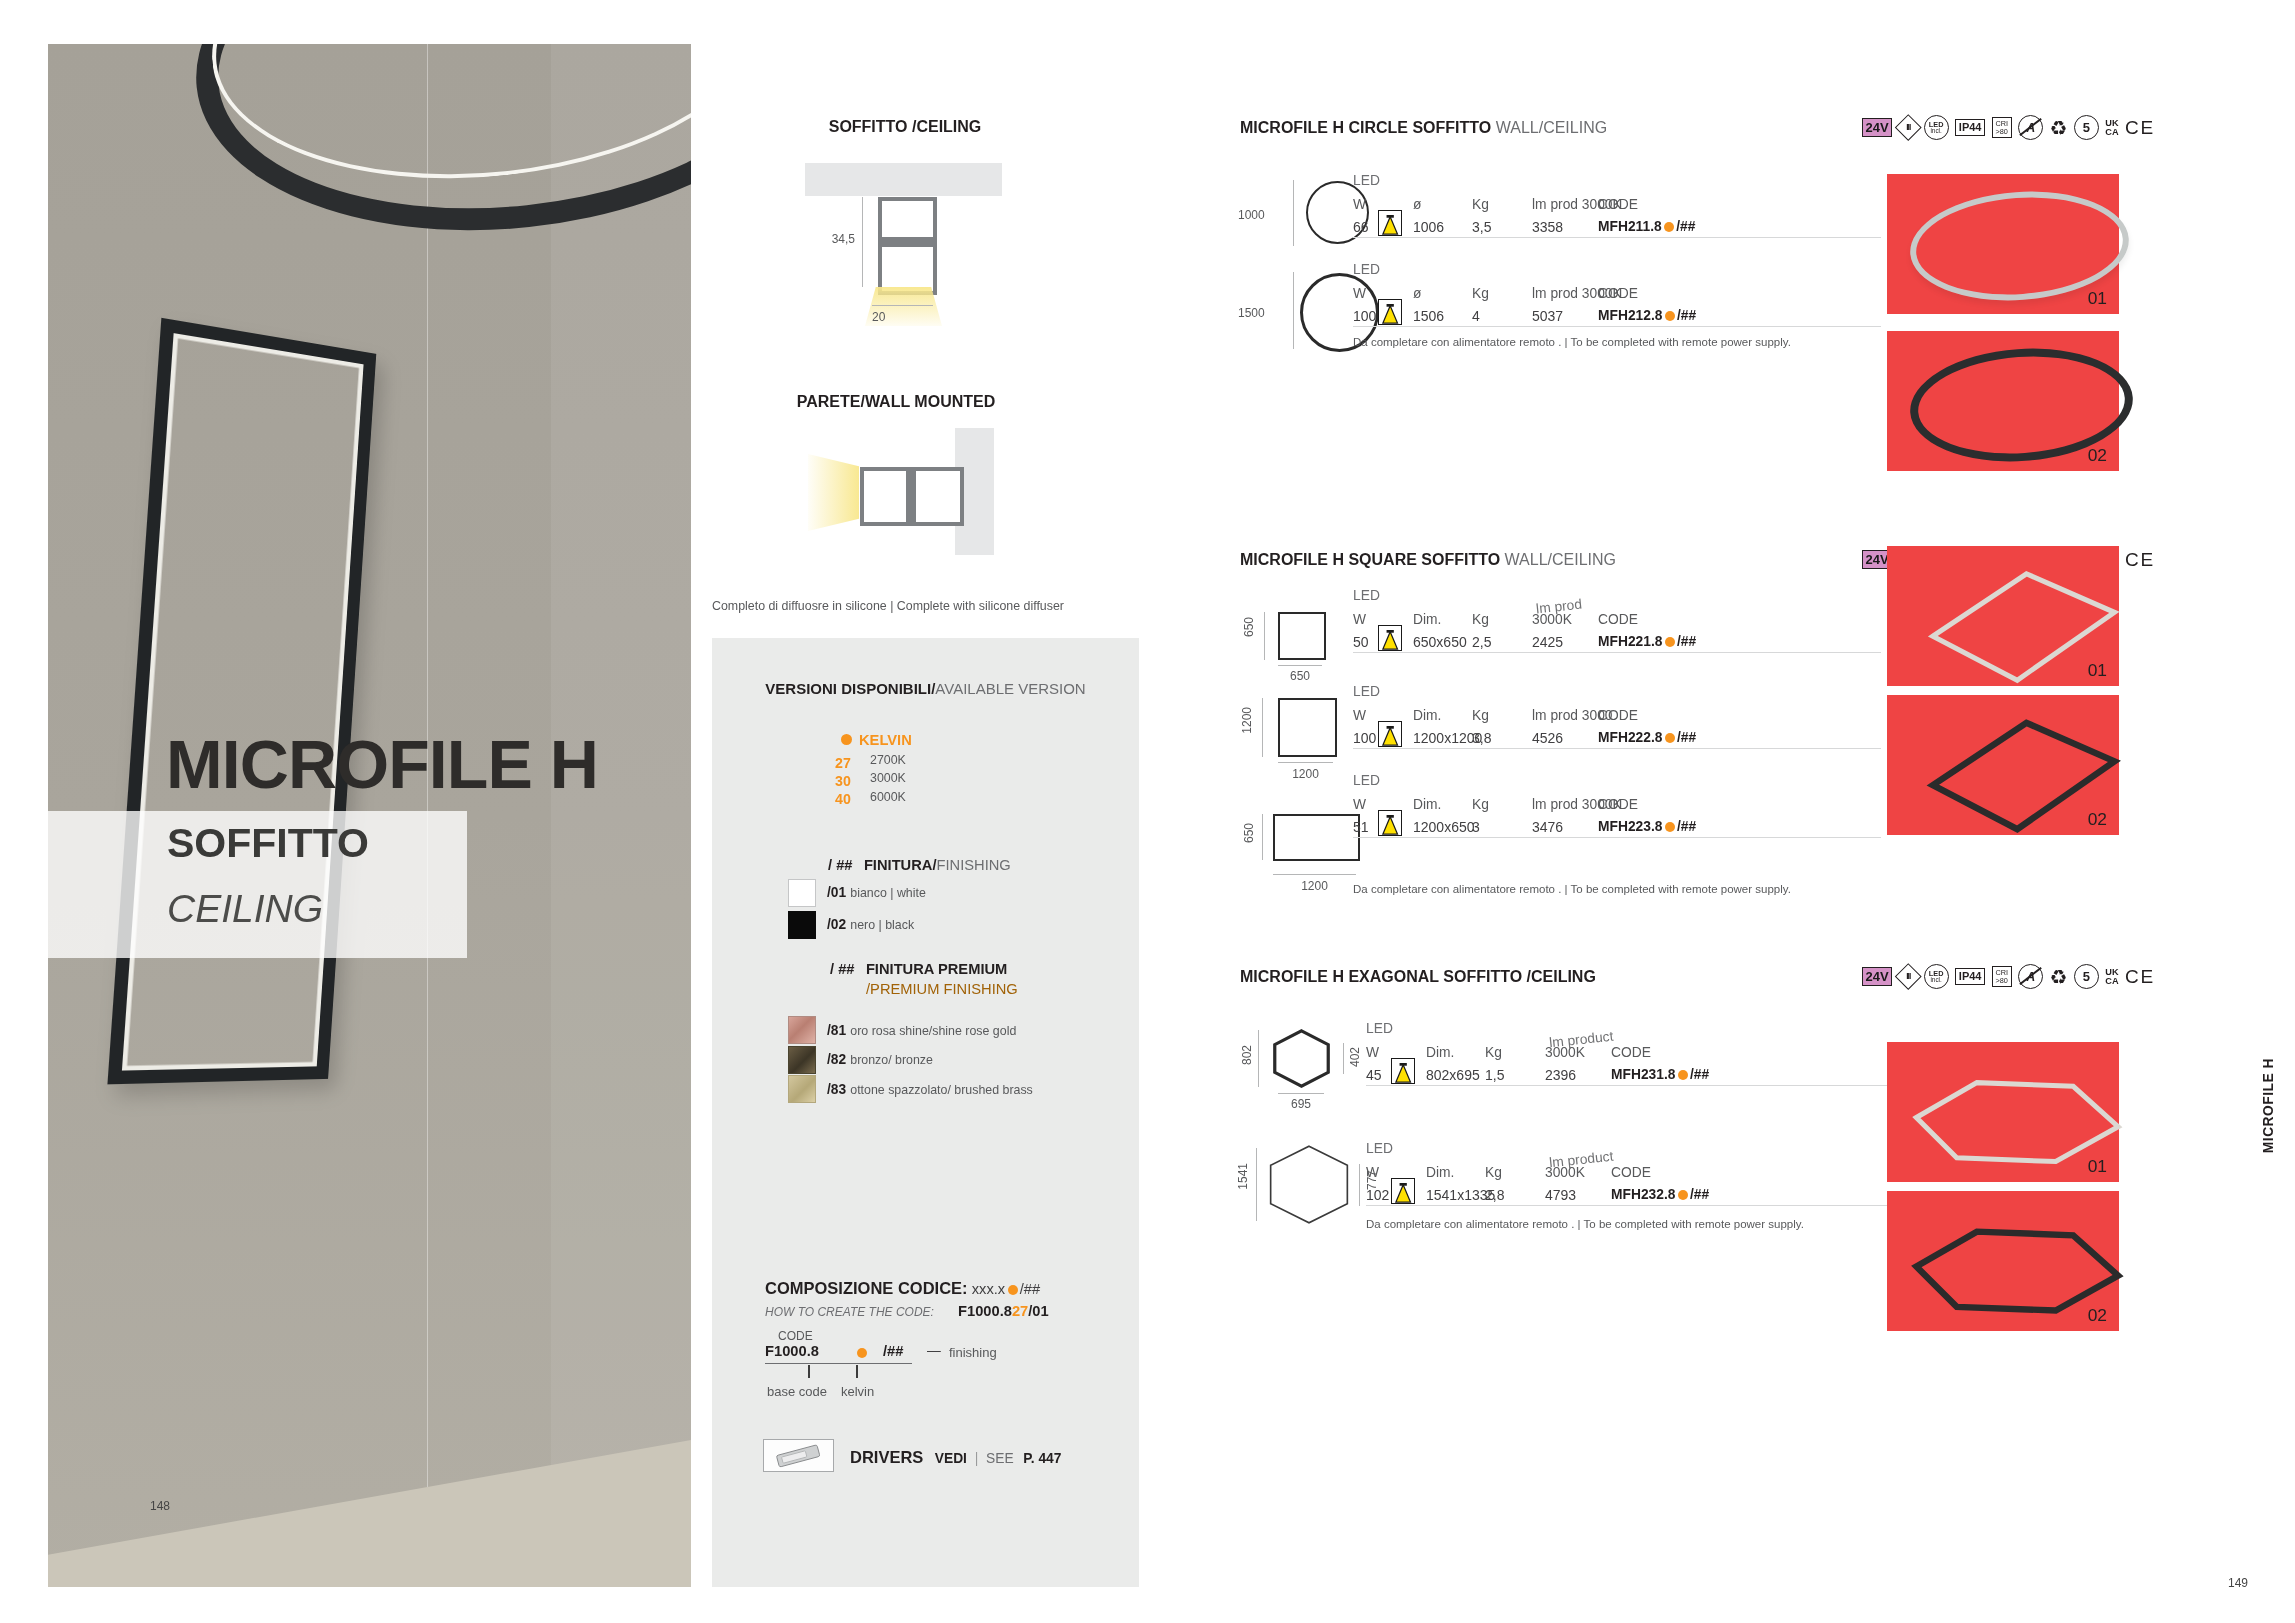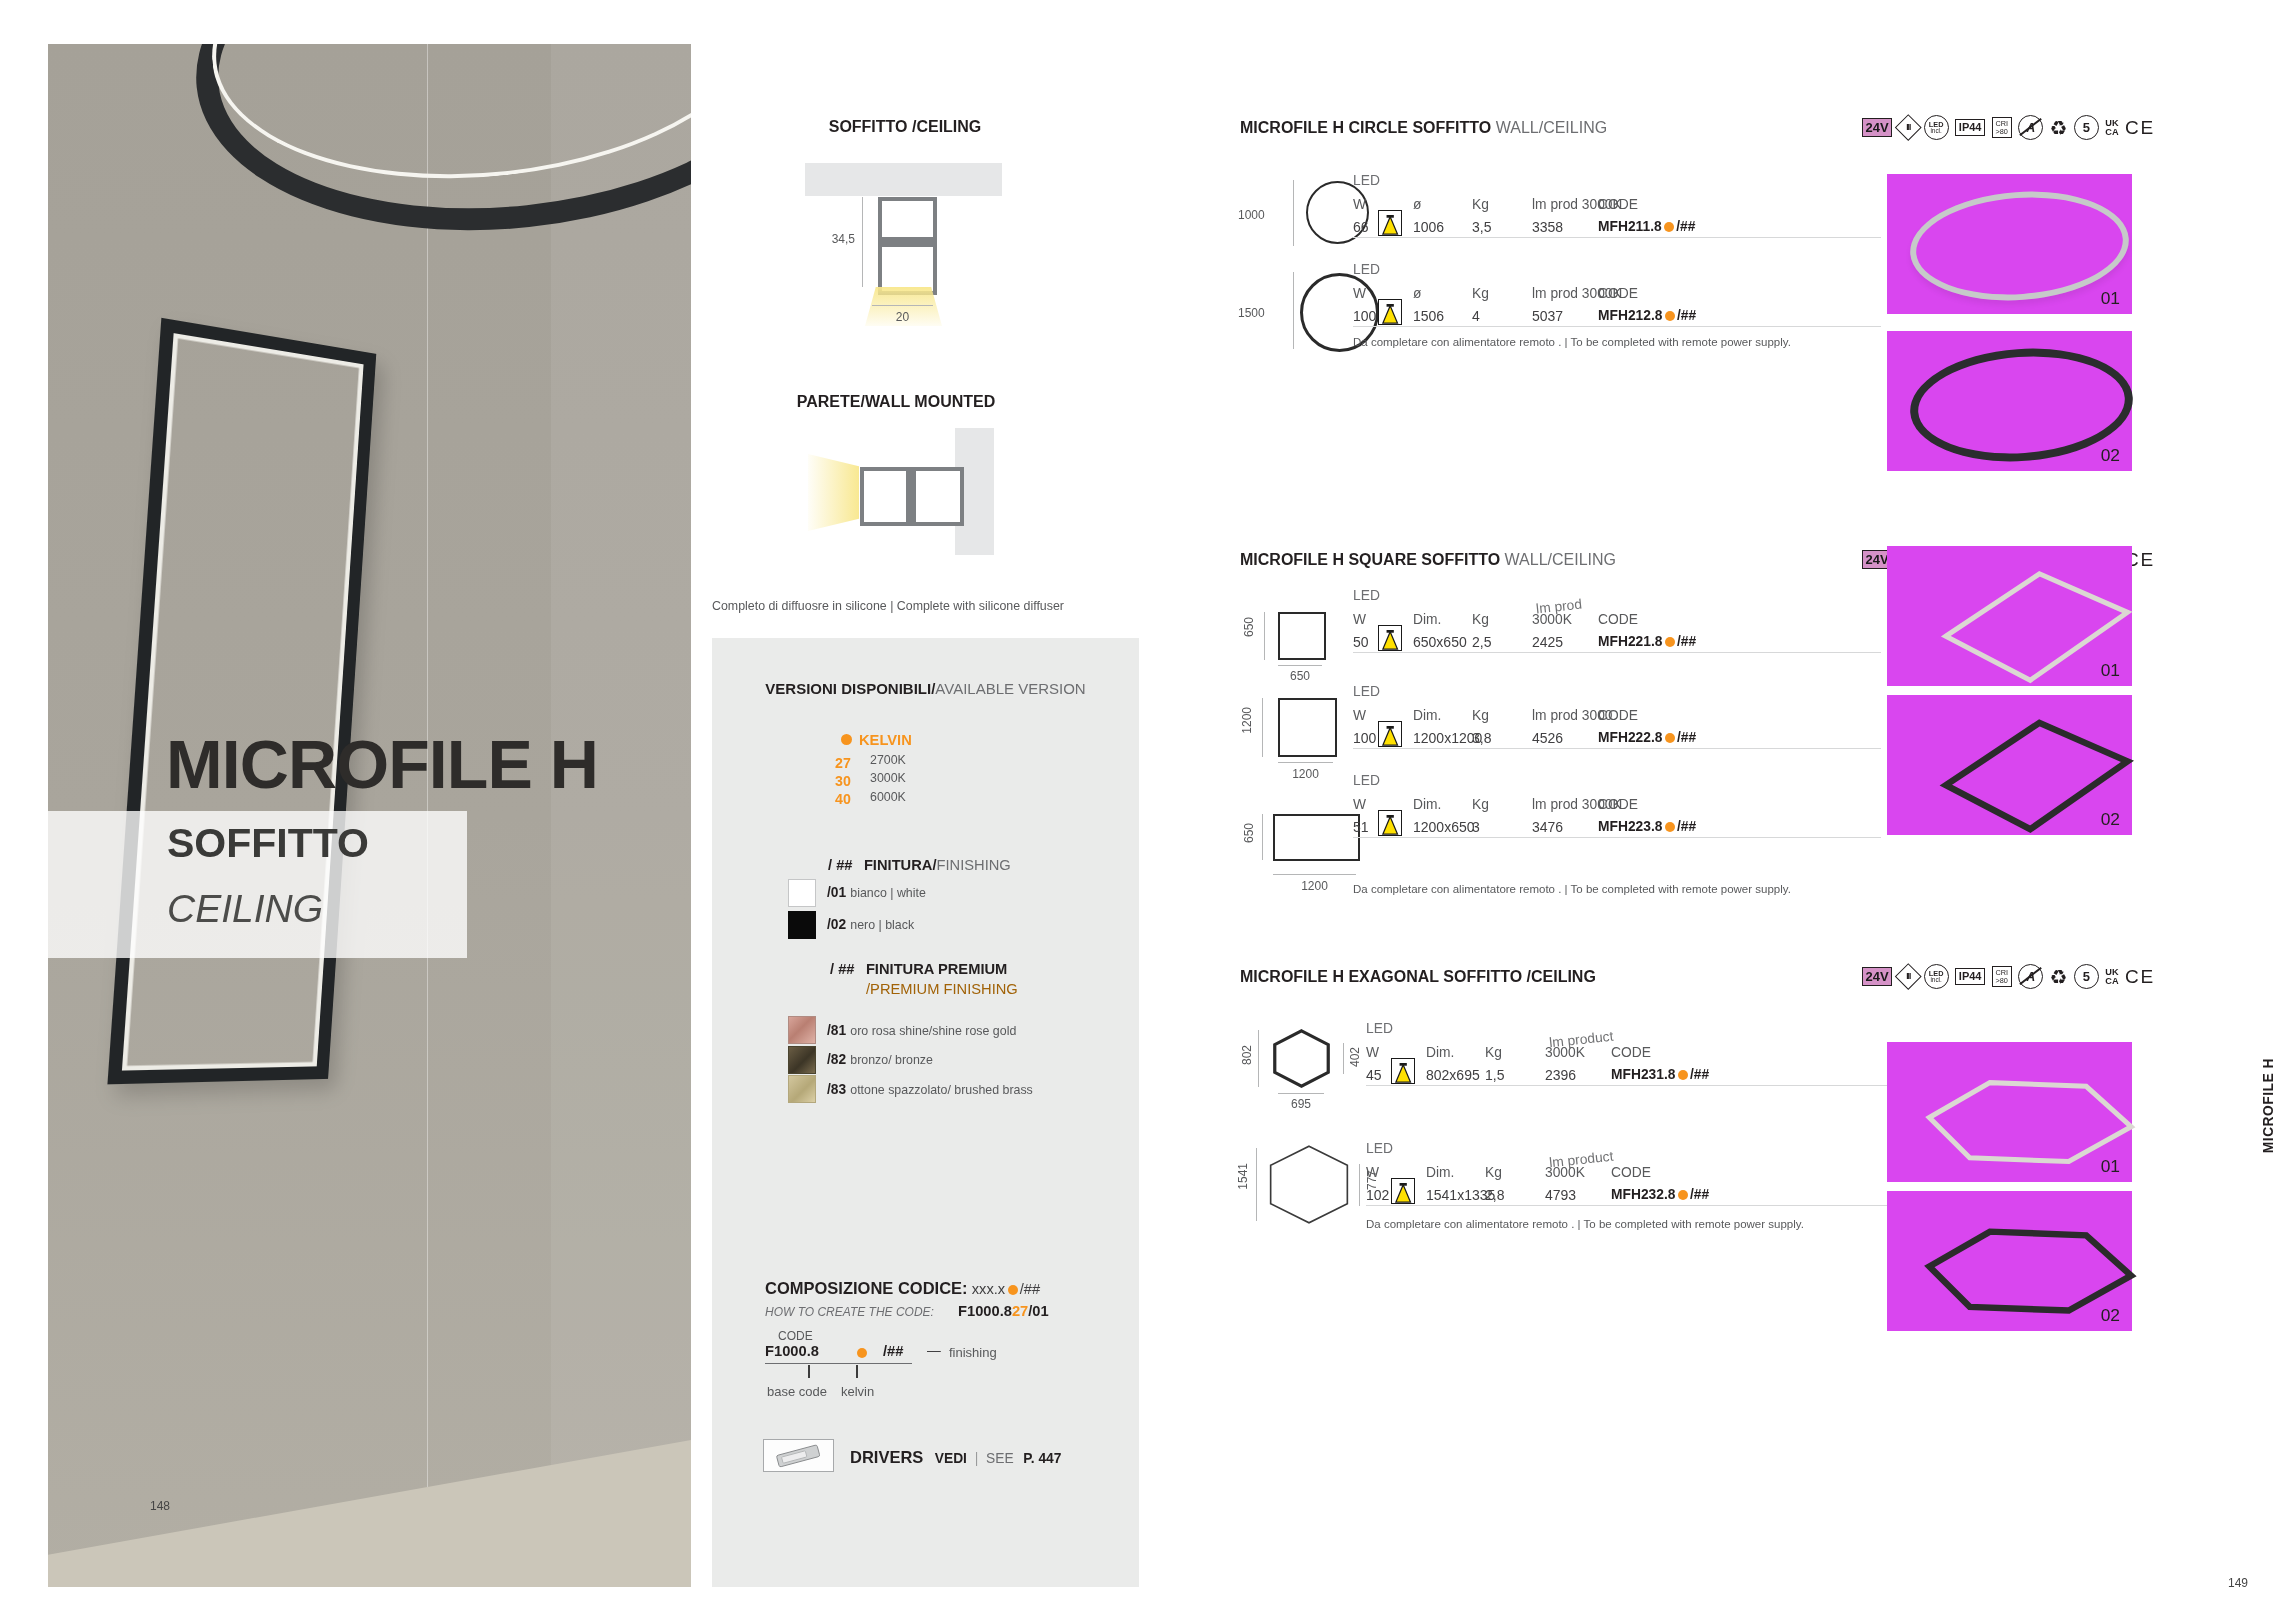--- a/index.html
+++ b/index.html
@@ -70,21 +70,21 @@
          justify-content:center;font-size:12px;font-weight:bold;font-style:italic;color:#231f20;position:relative;}
   .b-noA::after{content:"";position:absolute;left:-1.8px;top:10px;width:27px;height:1.8px;background:#231f20;
                 transform:rotate(-38deg);}
   .b-recycle{font-size:20px;color:#231f20;line-height:1;}
   .b-five{width:23px;height:23px;border:1.8px solid #231f20;border-radius:50%;display:flex;align-items:center;
           justify-content:center;font-size:13px;font-weight:bold;color:#231f20;}
   .b-ukca{display:flex;flex-direction:column;line-height:.9;color:#231f20;font-weight:bold;font-size:9.2px;}
   .b-ce{font-size:19px;color:#231f20;letter-spacing:1.8px;font-weight:500;}
 
   
-  .pbox{position:absolute;left:1887px;width:232px;height:140px;background:#d946ef;padding-left:13px;}
+  .pbox{position:absolute;left:1887px;width:232px;height:140px;background:#ef4444;}
   .pvar{position:absolute;right:12px;bottom:5.5px;font-size:17.4px;color:#231f20;}
   .ring-w{position:absolute;left:23px;top:18.4px;width:207px;height:96px;border:6.4px solid #c6cac9;
           border-radius:50%;transform:rotate(-4deg);box-shadow:0 4.6px 6.4px rgba(0,0,0,.07);}
   .ring-b{position:absolute;left:23px;top:18.4px;width:207px;height:96px;border:8.3px solid #2b2d2e;
           border-radius:50%;transform:rotate(-4deg);}
 
   
   .slab{position:absolute;background:#e6e7e8;}
   .profile-v{position:absolute;left:878px;top:197px;width:51px;height:90px;background:#fff;border:4.6px solid #7d8083;}
   .profile-v .mid{position:absolute;left:0;top:40%;width:100%;height:10px;background:#7d8083;}
@@ -128,21 +128,21 @@
   <div class="abs sec-title" style="left:790px;top:118px;width:230px;text-align:center">SOFFITTO /CEILING</div>
 
   <div class="slab" style="left:805px;top:163px;width:197px;height:33px"></div>
   <div class="profile-v">
       <div class="mid"></div>
     </div>
   <div class="beam-down"></div>
   <div class="dimline-v" style="left:862px;top:197px;height:90px"></div>
   <div class="abs dim-label" style="left:815px;top:232px;width:40px;text-align:right">34,5</div>
   <div class="dimline-h" style="left:872px;top:305px;width:61px"></div>
-  <div class="abs dim-label" style="left:872px;top:310px;width:61px;text-align:center">20</div>
+  <div class="abs dim-label" style="left:872px;top:310px;width:61px;">20</div>
 
   <div class="abs sec-title" style="left:781px;top:393px;width:230px;text-align:center">PARETE/WALL MOUNTED</div>
   <div class="slab" style="left:955px;top:428px;width:39px;height:127px"></div>
   <div class="profile-h">
       <div class="mid"></div>
     </div>
   <div class="beam-left"></div>
 
   <div class="abs t-note" style="left:712px;top:599px;width:367px;font-size:12.4px">Completo di diffuosre in silicone | Complete with silicone diffuser</div>
 

